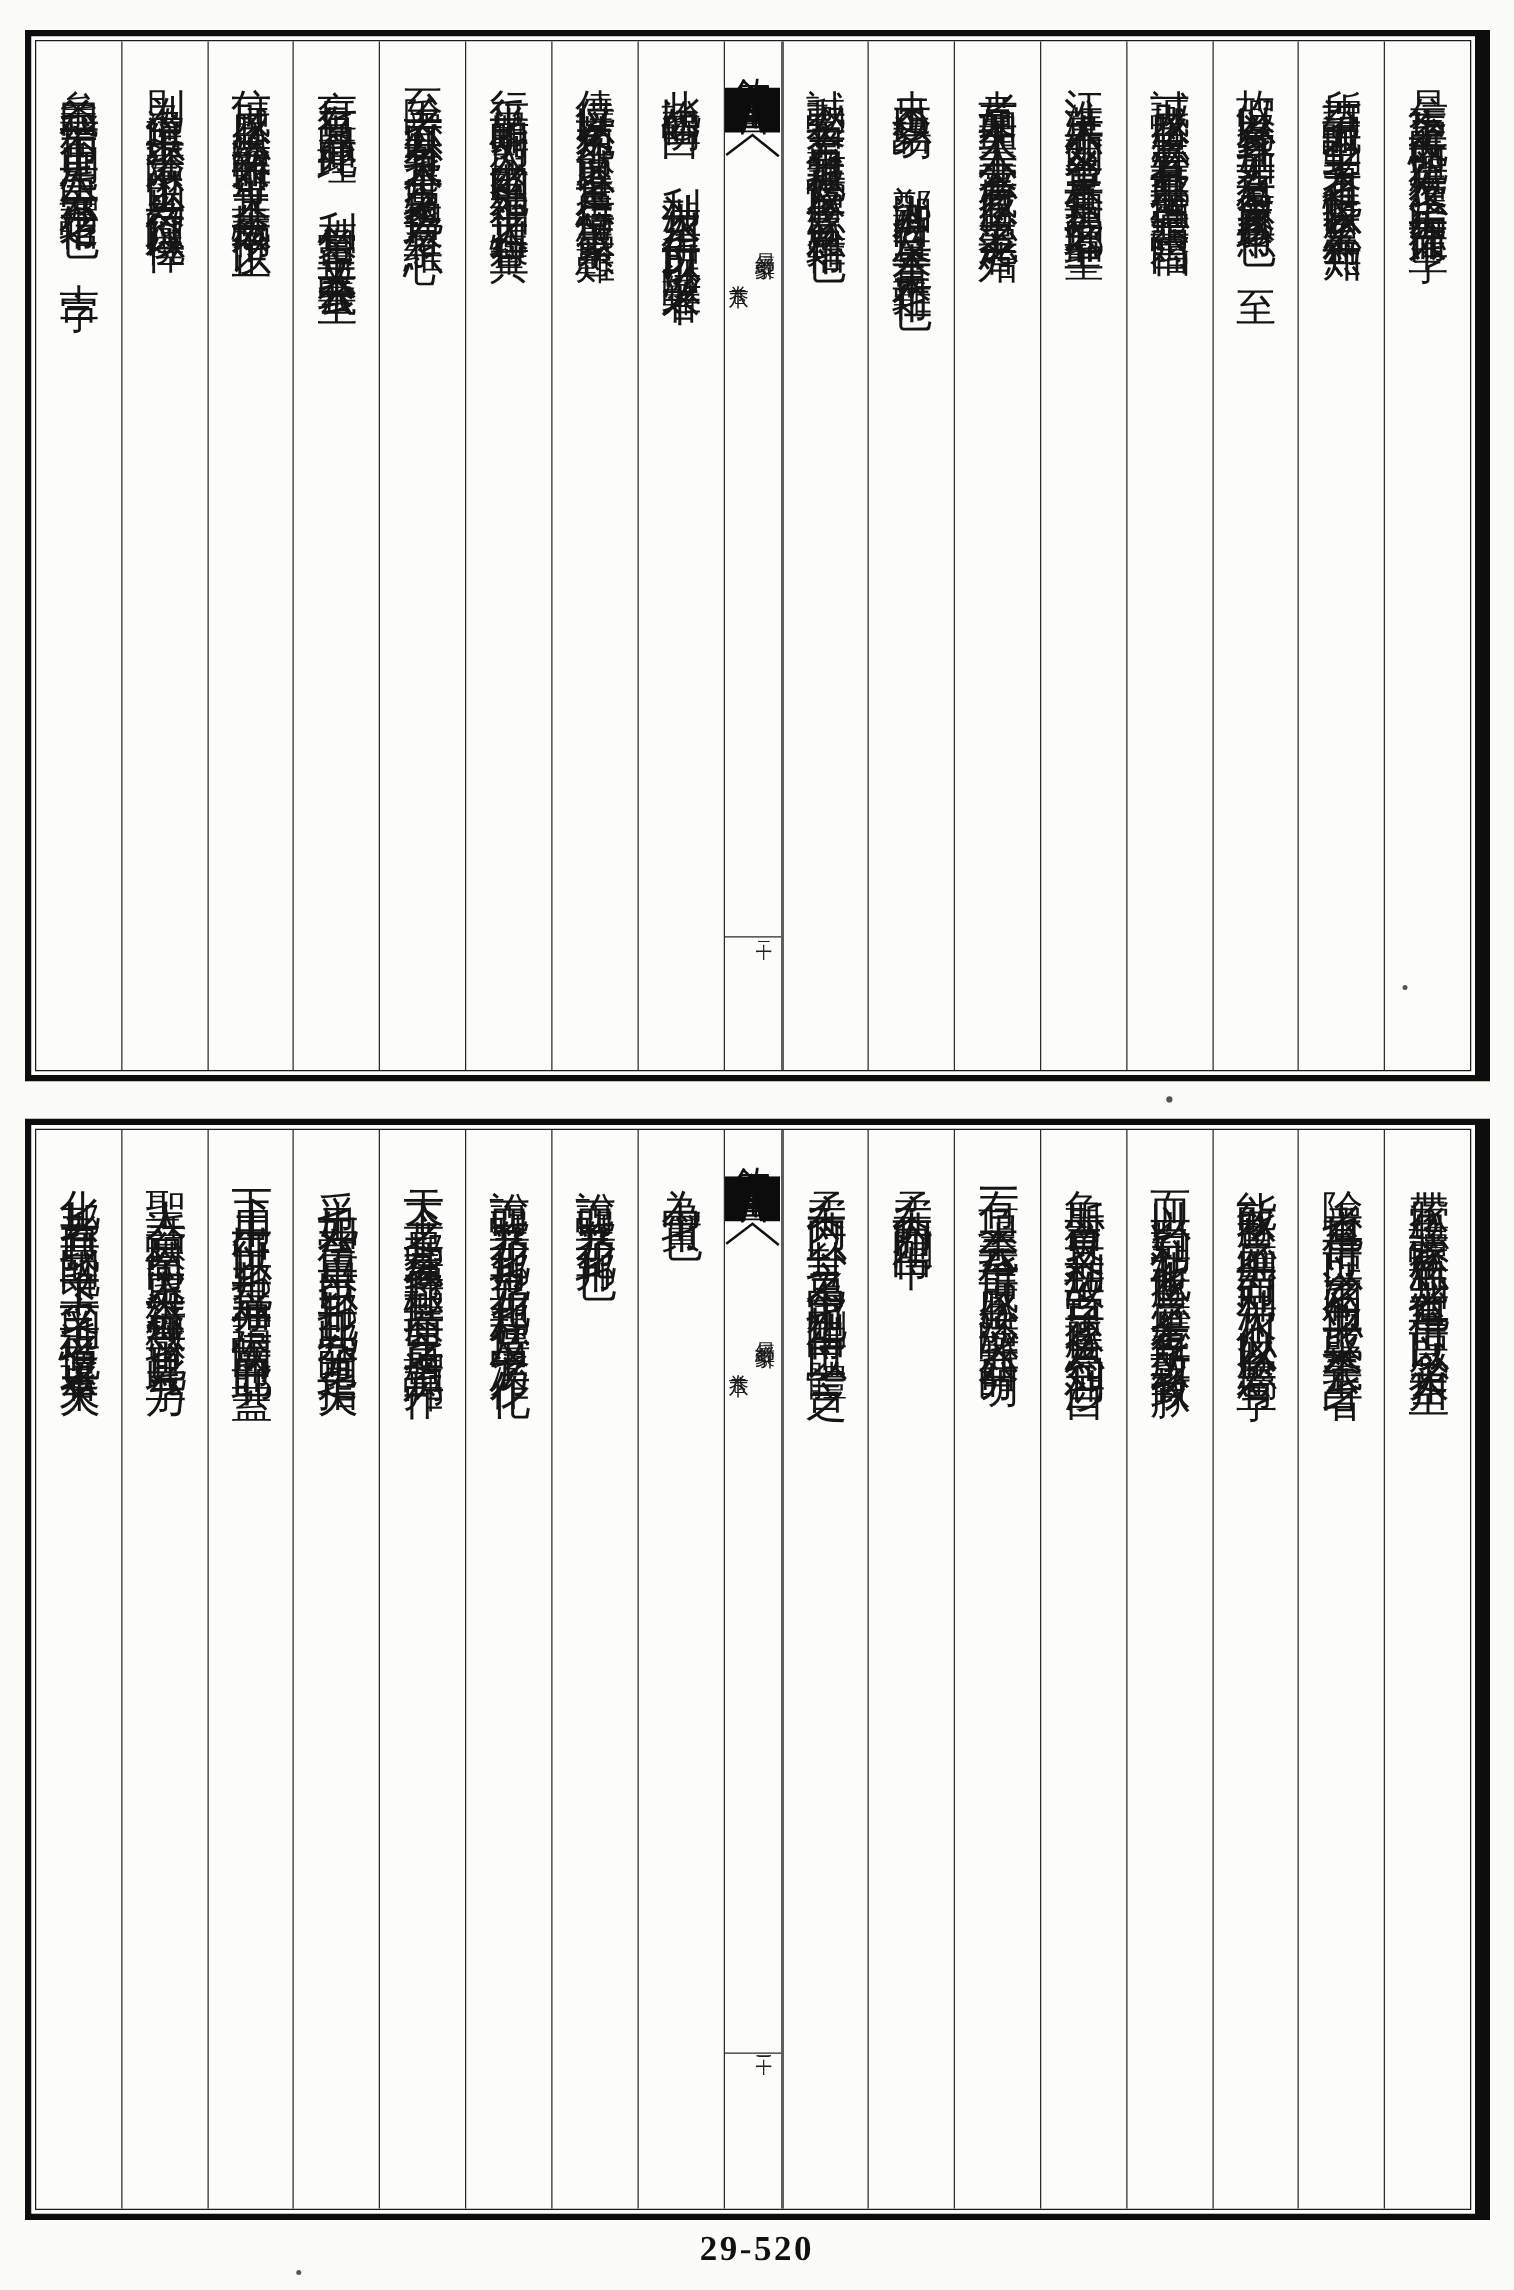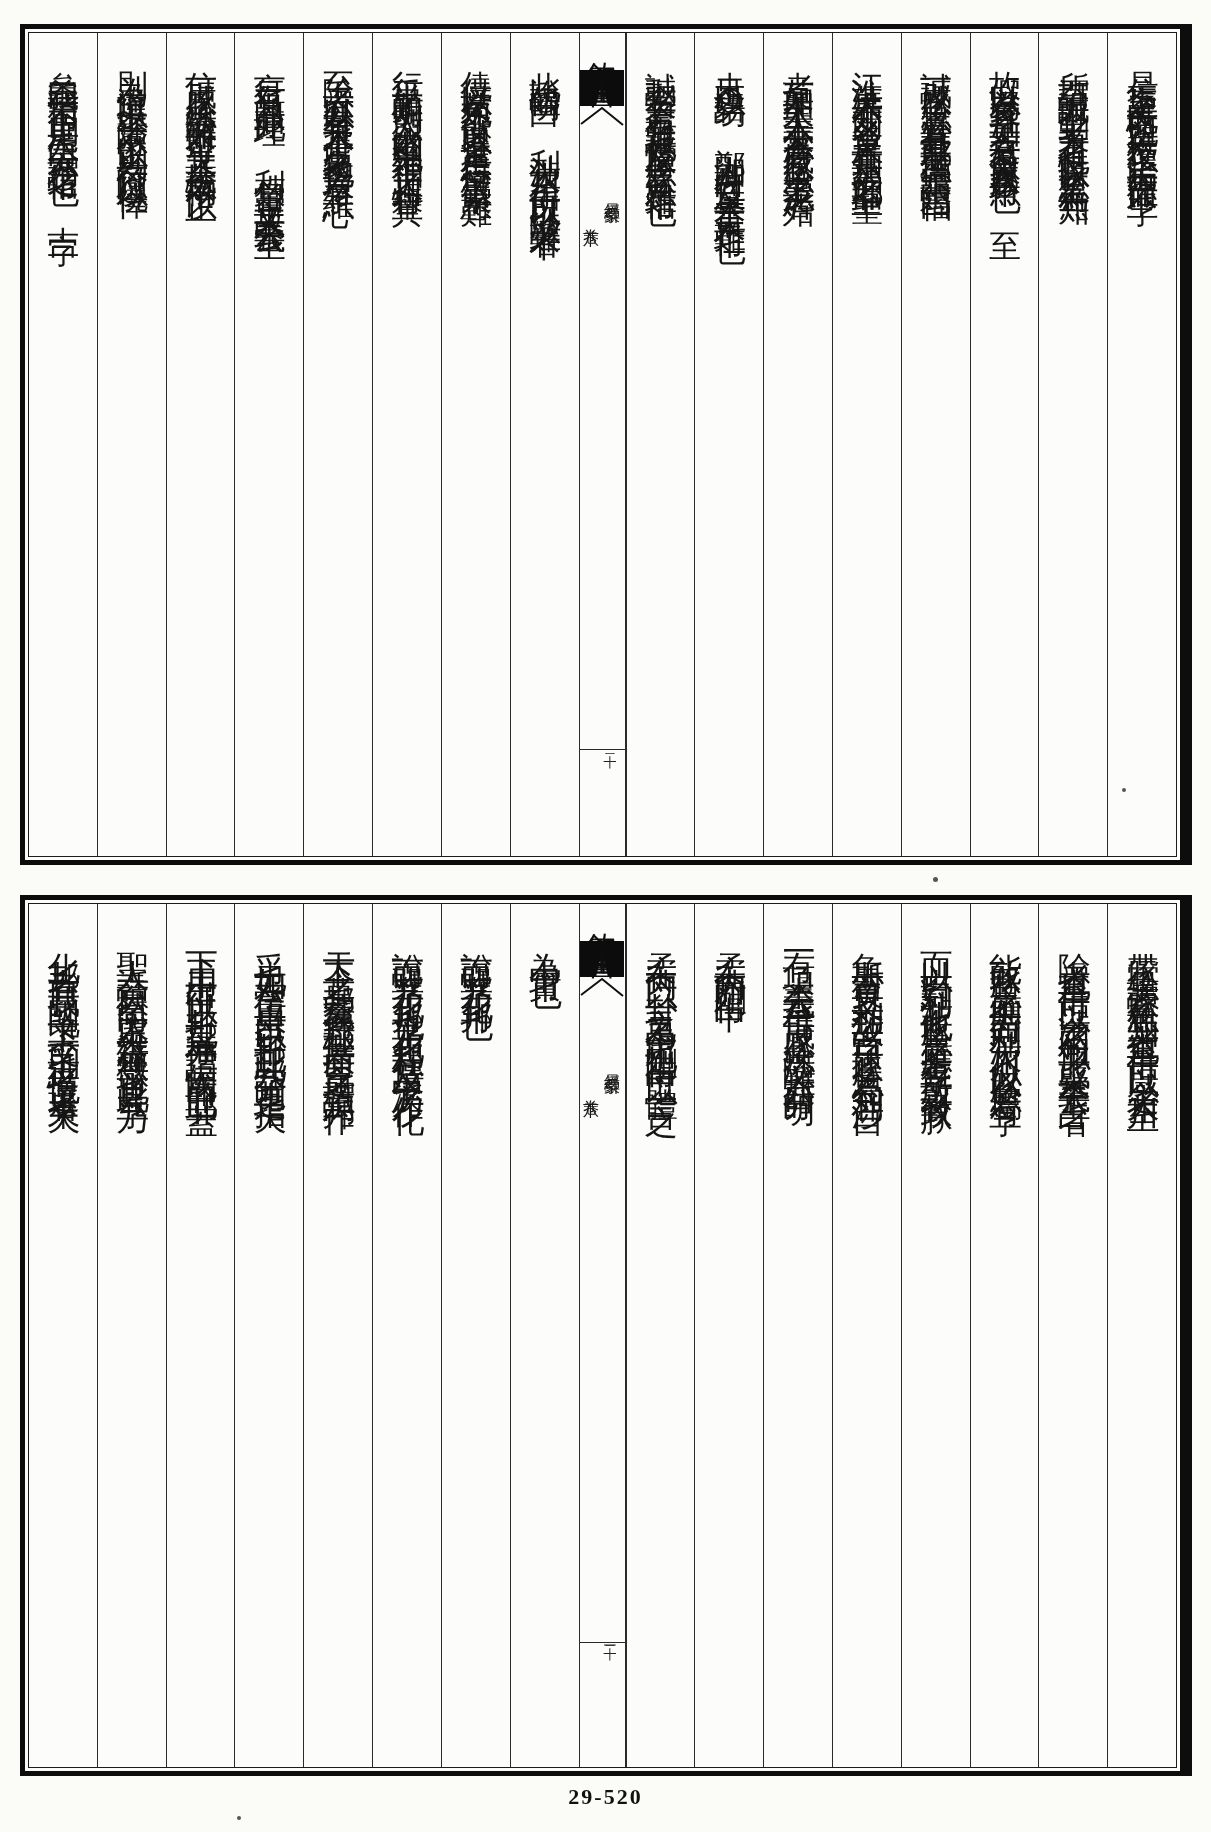--- a/index.html
+++ b/index.html
@@ -55,21 +55,21 @@
     writing-mode:vertical-rl; text-orientation:upright;
     font-size:13px; line-height:15px; letter-spacing:1px;
     align-self:flex-end; margin-right:7px; margin-bottom:3px; color:#222;
   }
   .folio-line { width:100%; border-top:1.5px solid #2a2a2a; flex:0 0 auto; }
   .banxin-bottom-sp       { flex:0 0 106px; }
   .block-bottom .banxin-bottom-sp { flex:0 0 124px; }
   .page-num {
     position:absolute; top:1784px; left:0; width:100%;
     text-align:center; font-family:"Liberation Serif",serif;
-    font-size:22px; font-weight:bold; letter-spacing:2px; color:#111;
+    font-size:28px; font-weight:bold; letter-spacing:2px; color:#111;
   }
   .speck { position:absolute; background:#555; border-radius:50%; }
   .speck-1 { width:5px; height:5px; left:933px;  top:877px; }
   .speck-2 { width:4px; height:4px; left:1122px; top:788px; }
   .speck-3 { width:4px; height:4px; left:237px;  top:1816px; }
 </style>
 </head>
 <body>
 
 <div class="page">

